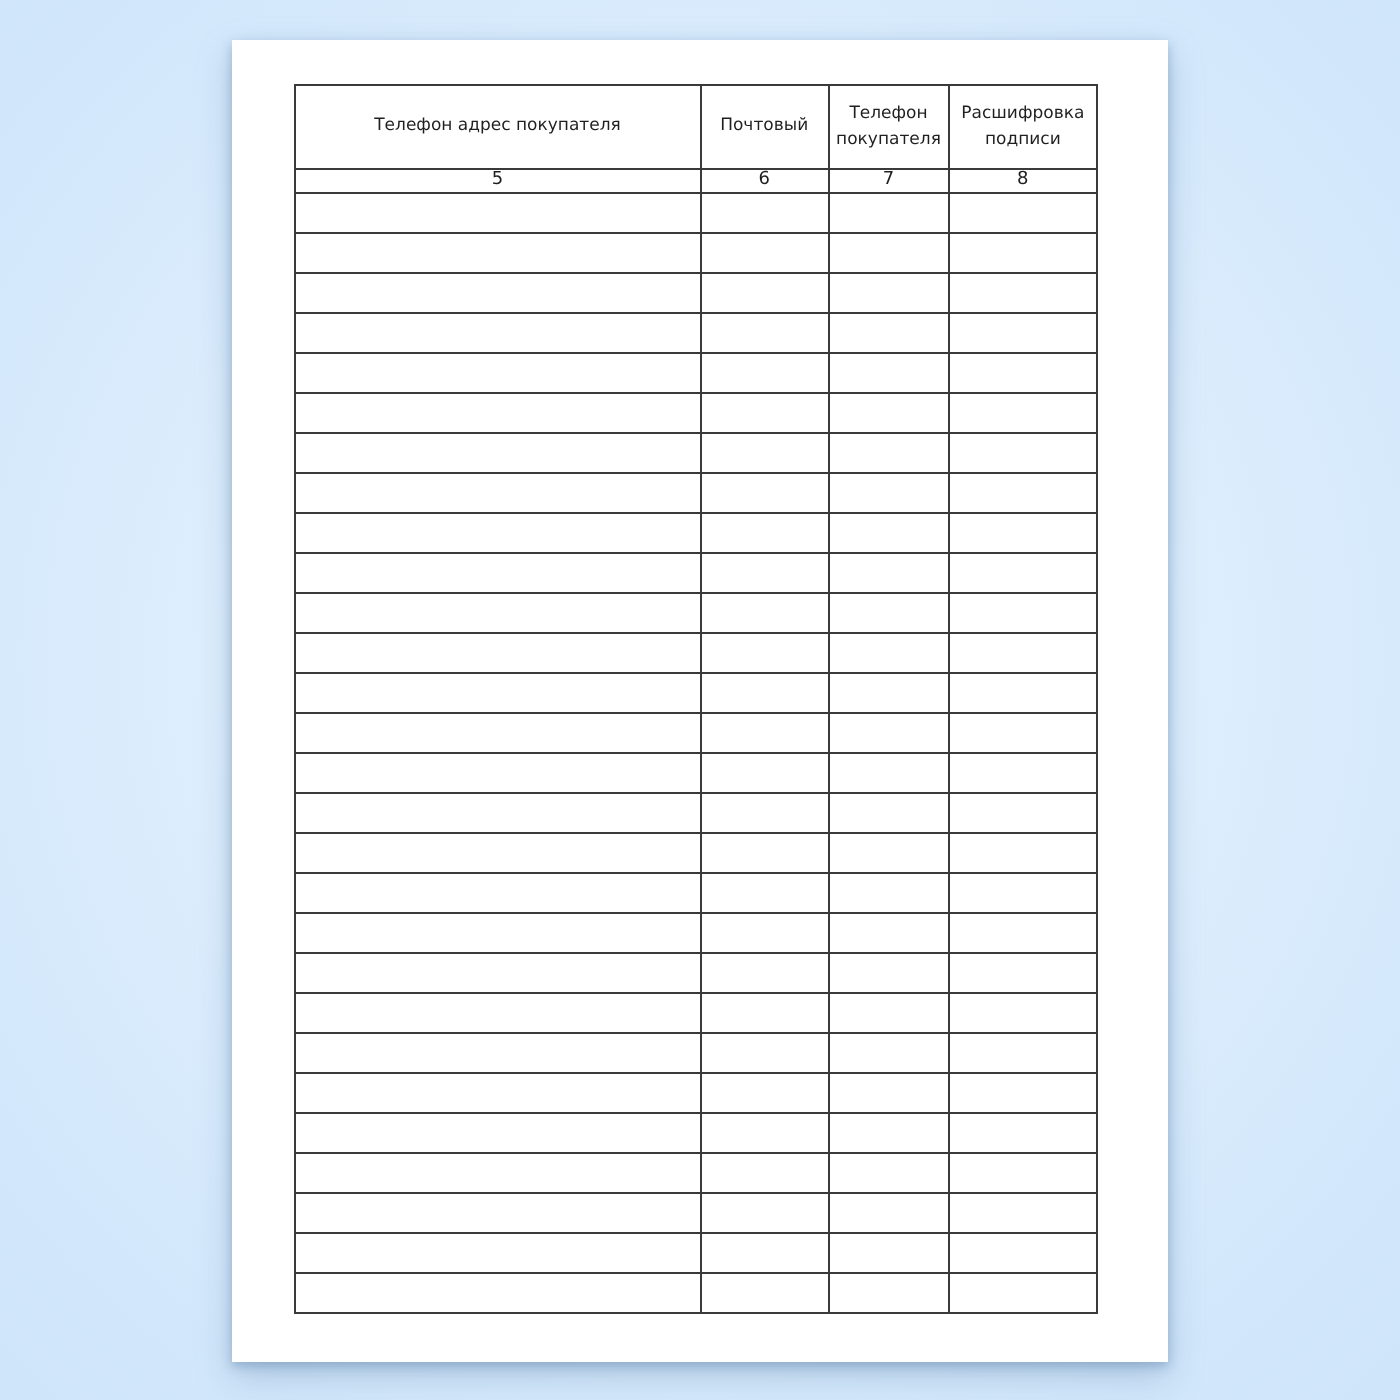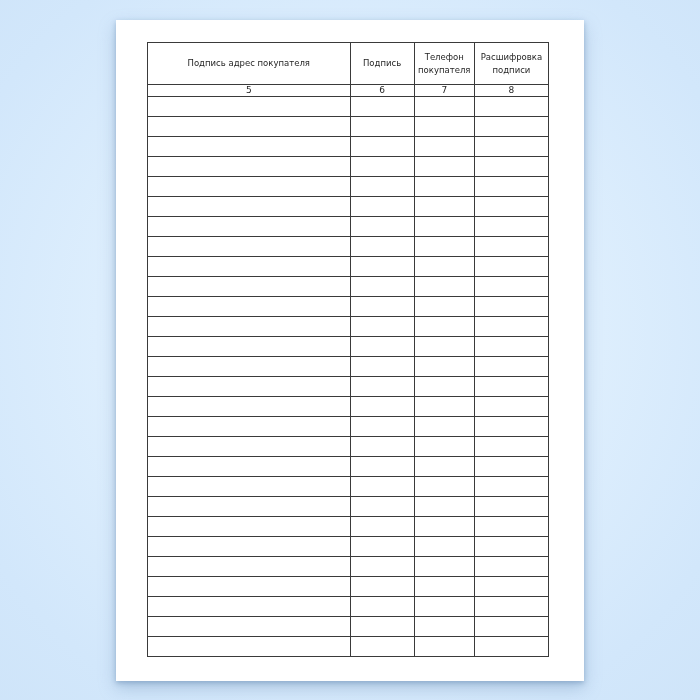--- a/index.html
+++ b/index.html
@@ -67,22 +67,22 @@
   <div class="page">
     <table class="form-table">
       <colgroup>
         <col width="50.5%">
         <col width="16%">
         <col width="15%">
         <col width="18.5%">
       </colgroup>
       <thead>
         <tr class="header-row">
-          <th>Подпись адрес покупателя</th>
-          <th>Подпись</th>
+          <th>Телефон адрес покупателя</th>
+          <th>Почтовый</th>
           <th>Телефон покупателя</th>
           <th>Расшифровка подписи</th>
         </tr>
         <tr class="number-row">
           <td>5</td>
           <td>6</td>
           <td>7</td>
           <td>8</td>
         </tr>
       </thead>

